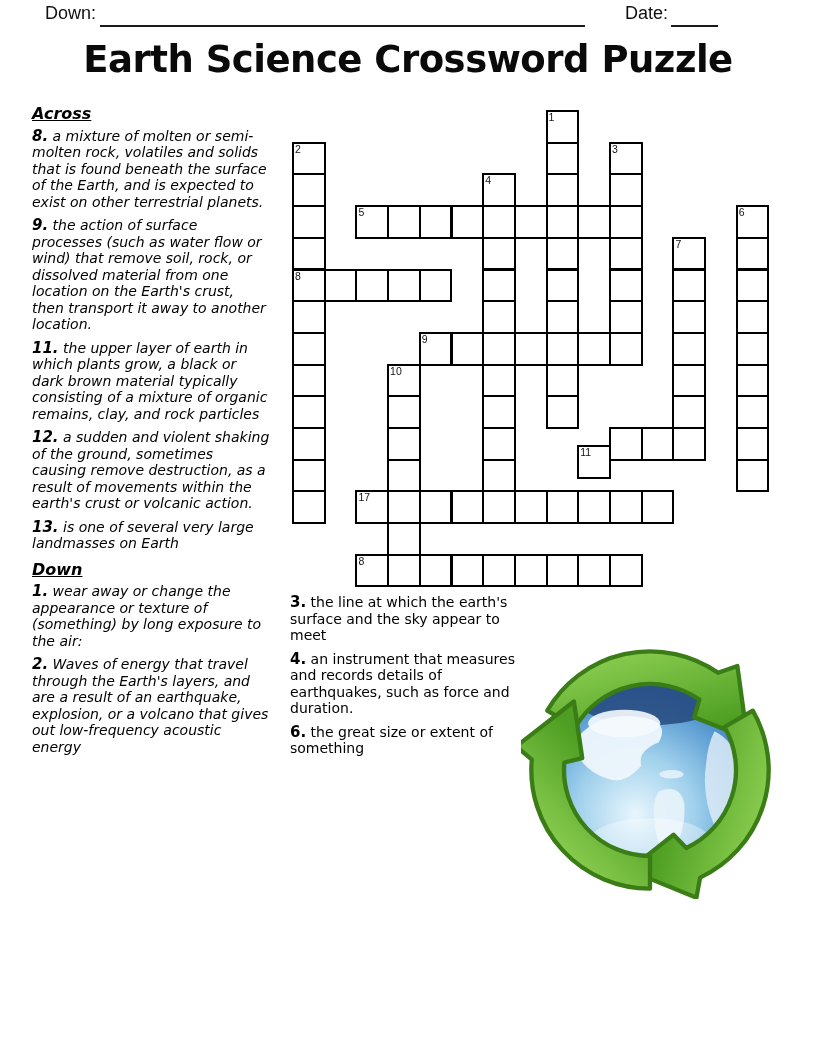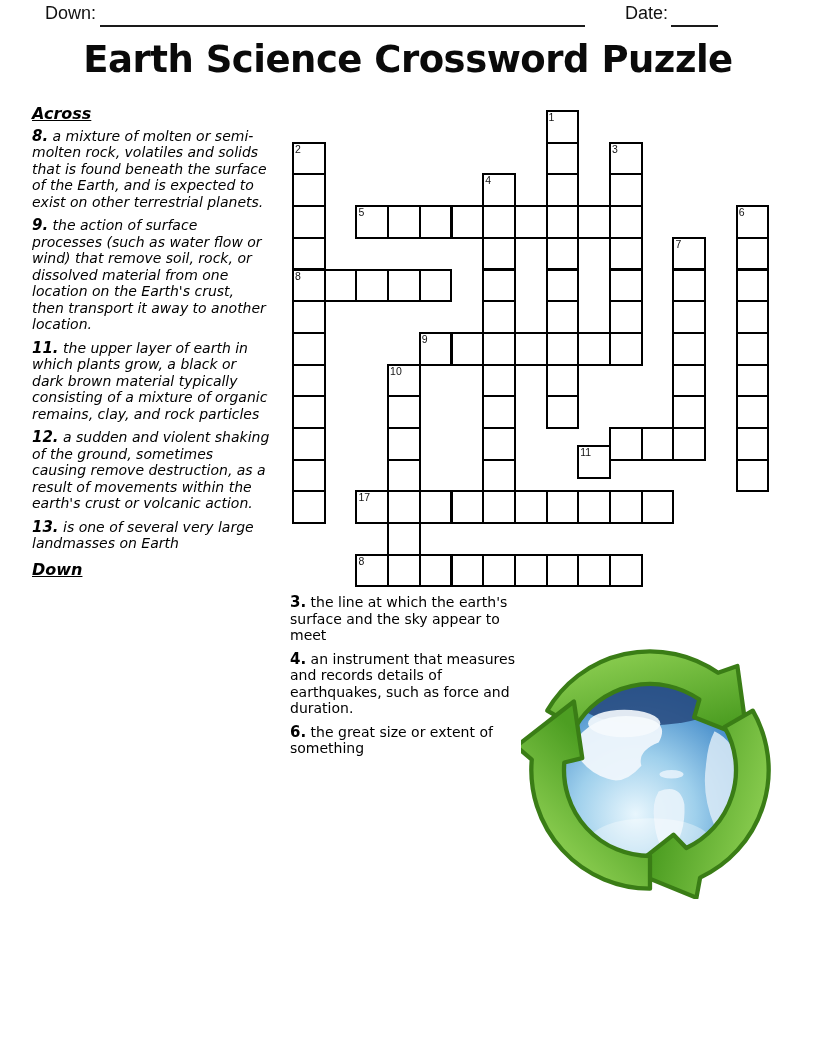--- a/index.html
+++ b/index.html
@@ -52,20 +52,22 @@
 <div class="title">Earth Science Crossword Puzzle</div>
 
 <div id="left-col" class="clue-col">
   <p class="clue-heading">Across</p>
   <p class="clue"><b>8.</b> <span>a mixture of molten or semi-molten rock, volatiles and solids that is found beneath the surface of the Earth, and is expected to exist on other terrestrial planets.</span></p>
   <p class="clue"><b>9.</b> <span>the action of surface processes (such as water flow or wind) that remove soil, rock, or dissolved material from one location on the Earth's crust, then transport it away to another location.</span></p>
   <p class="clue"><b>11.</b> <span>the upper layer of earth in which plants grow, a black or dark brown material typically consisting of a mixture of organic remains, clay, and rock particles</span></p>
   <p class="clue"><b>12.</b> <span>a sudden and violent shaking of the ground, sometimes causing remove destruction, as a result of movements within the earth's crust or volcanic action.</span></p>
   <p class="clue"><b>13.</b> <span>is one of several very large landmasses on Earth</span></p>
   <p class="clue-heading" style="margin-top:10px">Down</p>
+  <p class="clue"><b>1.</b> <span>wear away or change the appearance or texture of (something) by long exposure to the air:</span></p>
+  <p class="clue"><b>2.</b> <span>Waves of energy that travel through the Earth's layers, and are a result of an earthquake, explosion, or a volcano that gives out low-frequency acoustic energy</span></p>
 </div>
 
 <div id="mid-col" class="clue-col">
   <p class="clue"><b>3.</b> <span>the line at which the earth's surface and the sky appear to meet</span></p>
   <p class="clue"><b>4.</b> <span>an instrument that measures and records details of earthquakes, such as force and duration.</span></p>
   <p class="clue"><b>6.</b> <span>the great size or extent of something</span></p>
 </div>
 
 <div id="grid">
     <div class="cell" style="left: 253.6px; top: 0px;">

